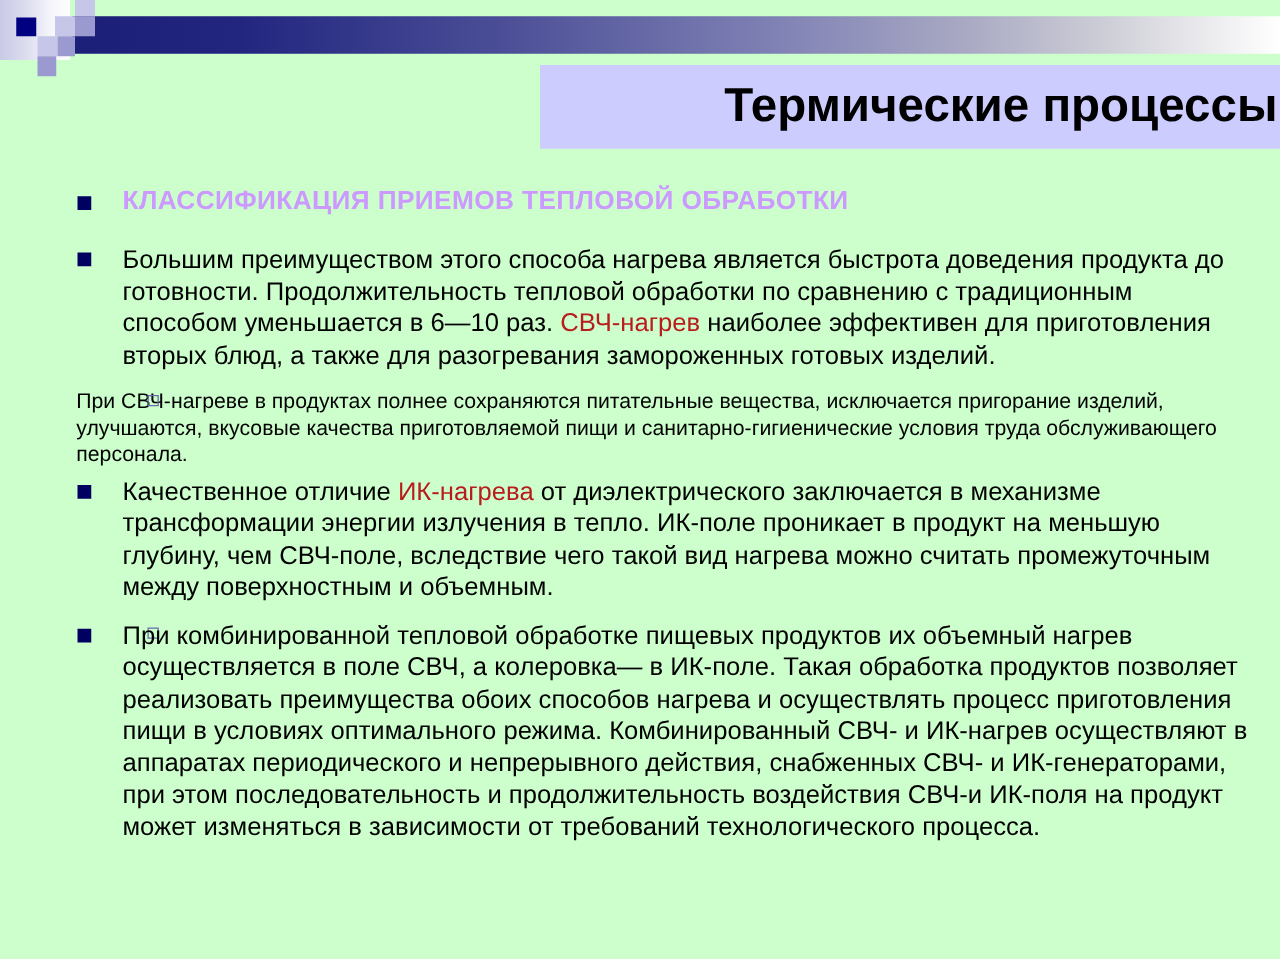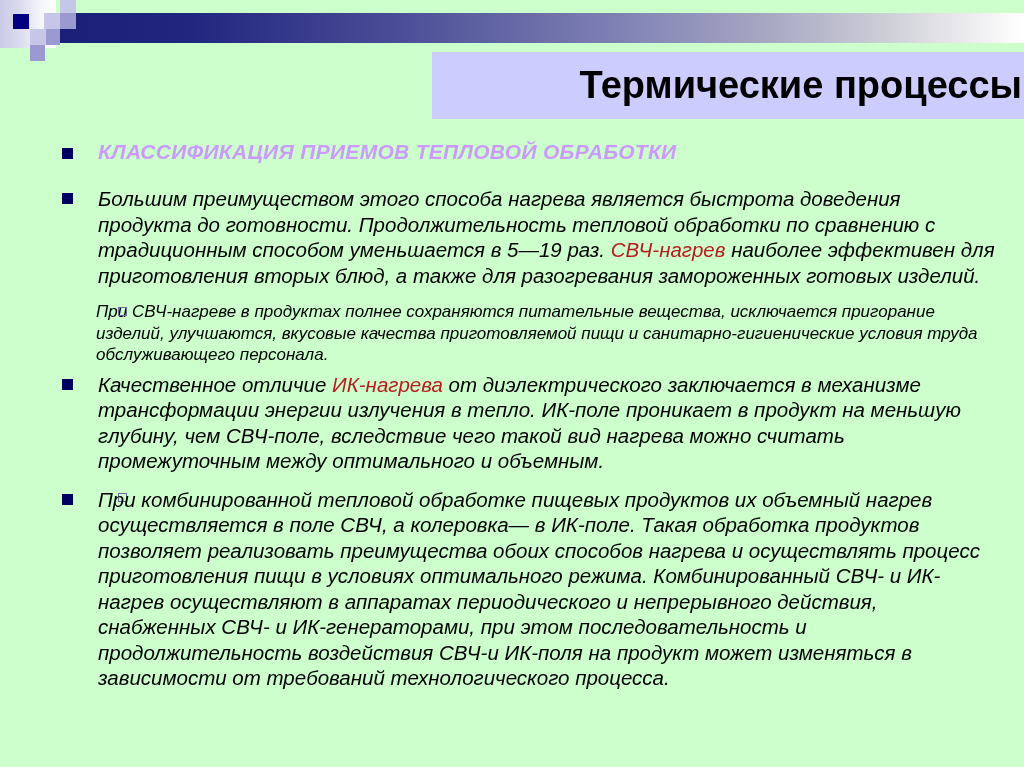--- a/index.html
+++ b/index.html
@@ -65,23 +65,22 @@
     font-weight: bold;
     color: #000000;
     letter-spacing: 0px;
     white-space: nowrap;
   }
 
   
   #content {
     position: absolute;
     left: 0;
-    top: 138px;
+    top: 147px;
     width: 1016px;
-    font-style: italic;
   }
 
   .lvl1 {
     position: relative;
     padding-left: 98px;
     padding-right: 18px;
     margin-bottom: 2px;
   }
   .lvl1 > .bullet {
     position: absolute;
@@ -105,21 +104,21 @@
     font-weight: bold;
     color: #cc99ff;
     letter-spacing: 0.3px;
     line-height: 28px;
   }
 
   .para > .bullet { top: 7px; }
 
   .lvl2 {
     position: relative;
-    padding-left: 96px;
+    padding-left: 61px;
     padding-right: 18px;
     margin-top: 6px;
     margin-bottom: 6px;
   }
   .lvl2 > .bullet-hollow {
     position: absolute;
     left: 118px;
     top: 6px;
     width: 9px;
     height: 9px;
@@ -158,30 +157,30 @@
 <div id="content">
 
   <div class="lvl1" id="heading-row">
     <span class="bullet"></span>
     <div id="heading-text">КЛАССИФИКАЦИЯ ПРИЕМОВ ТЕПЛОВОЙ ОБРАБОТКИ</div>
   </div>
 
   <div id="bullet-list">
       <div class="lvl1 para">
         <span class="bullet"></span>
-        <div class="body"><span>Большим преимуществом этого способа нагрева является быстрота доведения продукта до готовности. Продолжительность тепловой обработки по сравнению с традиционным способом уменьшается в 5—19 раз. </span><span class="hl-blue">СВЧ-нагрев</span><span> наиболее эффективен для приготовления вторых блюд, а также для разогревания замороженных готовых изделий.</span></div>
+        <div class="body"><span>Большим преимуществом этого способа нагрева является быстрота доведения продукта до готовности. Продолжительность тепловой обработки по сравнению с традиционным способом уменьшается в 6—10 раз. </span><span class="hl-blue">СВЧ-нагрев</span><span> наиболее эффективен для приготовления вторых блюд, а также для разогревания замороженных готовых изделий.</span></div>
       </div>
       <div class="spacer-xs"></div>
       <div class="lvl2">
         <span class="bullet-hollow"></span>
         <div class="body"><span>При СВЧ-нагреве в продуктах полнее сохраняются питательные вещества, исключается пригорание изделий, улучшаются,  вкусовые качества приготовляемой пищи и санитарно-гигиенические условия труда обслуживающего персонала.</span></div>
       </div>
       <div class="lvl1 para">
         <span class="bullet"></span>
-        <div class="body"><span>Качественное отличие </span><span class="hl-blue">ИК-нагрева</span><span> от диэлектрического заключается в механизме трансформации энергии излучения в тепло. ИК-поле проникает в продукт на меньшую глубину, чем СВЧ-поле, вследствие чего такой вид нагрева можно считать промежуточным между оптимального и объемным.</span></div>
+        <div class="body"><span>Качественное отличие </span><span class="hl-blue">ИК-нагрева</span><span> от диэлектрического заключается в механизме трансформации энергии излучения в тепло. ИК-поле проникает в продукт на меньшую глубину, чем СВЧ-поле, вследствие чего такой вид нагрева можно считать промежуточным между поверхностным и объемным.</span></div>
       </div>
       <div class="spacer-xs"></div>
       <div class="lvl2">
         <span class="bullet-hollow"></span>
       </div>
       <div class="lvl1 para">
         <span class="bullet"></span>
         <div class="body"><span>При комбинированной тепловой обработке пищевых продуктов их объемный нагрев осуществляется в поле СВЧ, а колеровка— в ИК-поле. Такая обработка продуктов позволяет реализовать преимущества обоих способов нагрева и осуществлять процесс приготовления пищи в условиях оптимального режима. Комбинированный СВЧ- и ИК-нагрев осуществляют в аппаратах периодического и непрерывного действия, снабженных СВЧ- и ИК-генераторами, при этом последовательность и продолжительность воздействия СВЧ-и ИК-поля на продукт может изменяться в зависимости от требований технологического процесса.</span></div>
       </div>
     </div>

